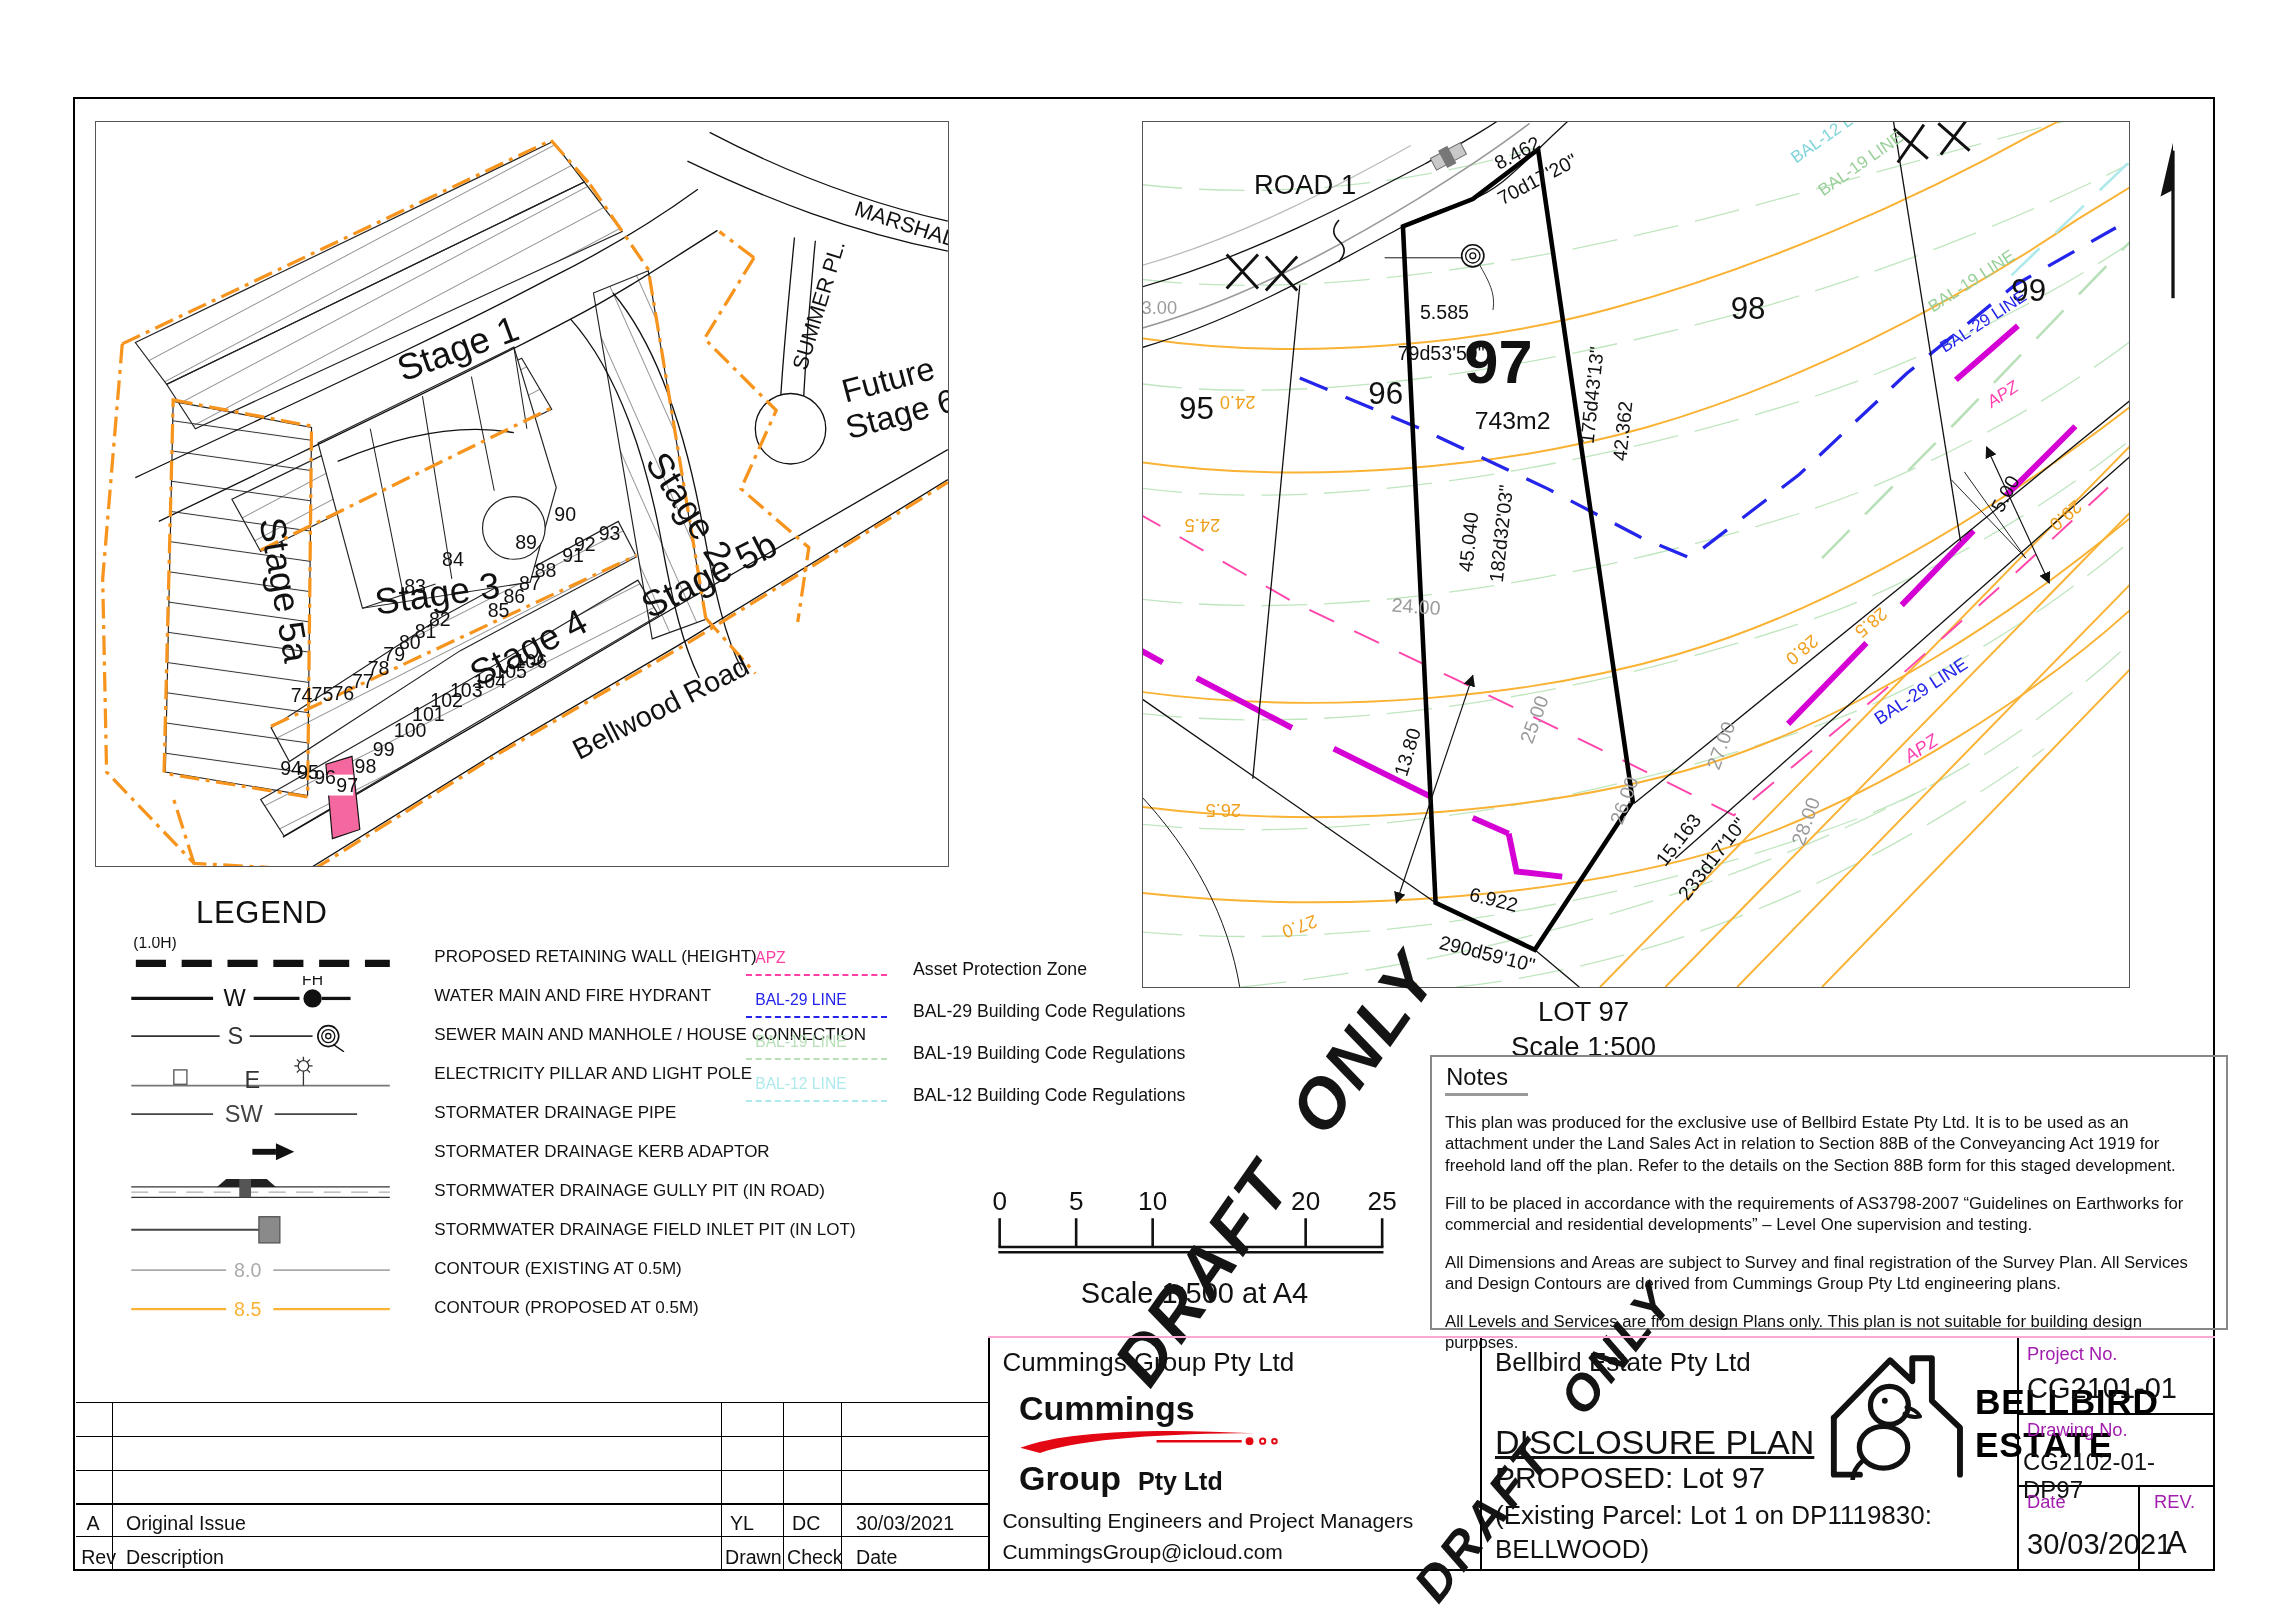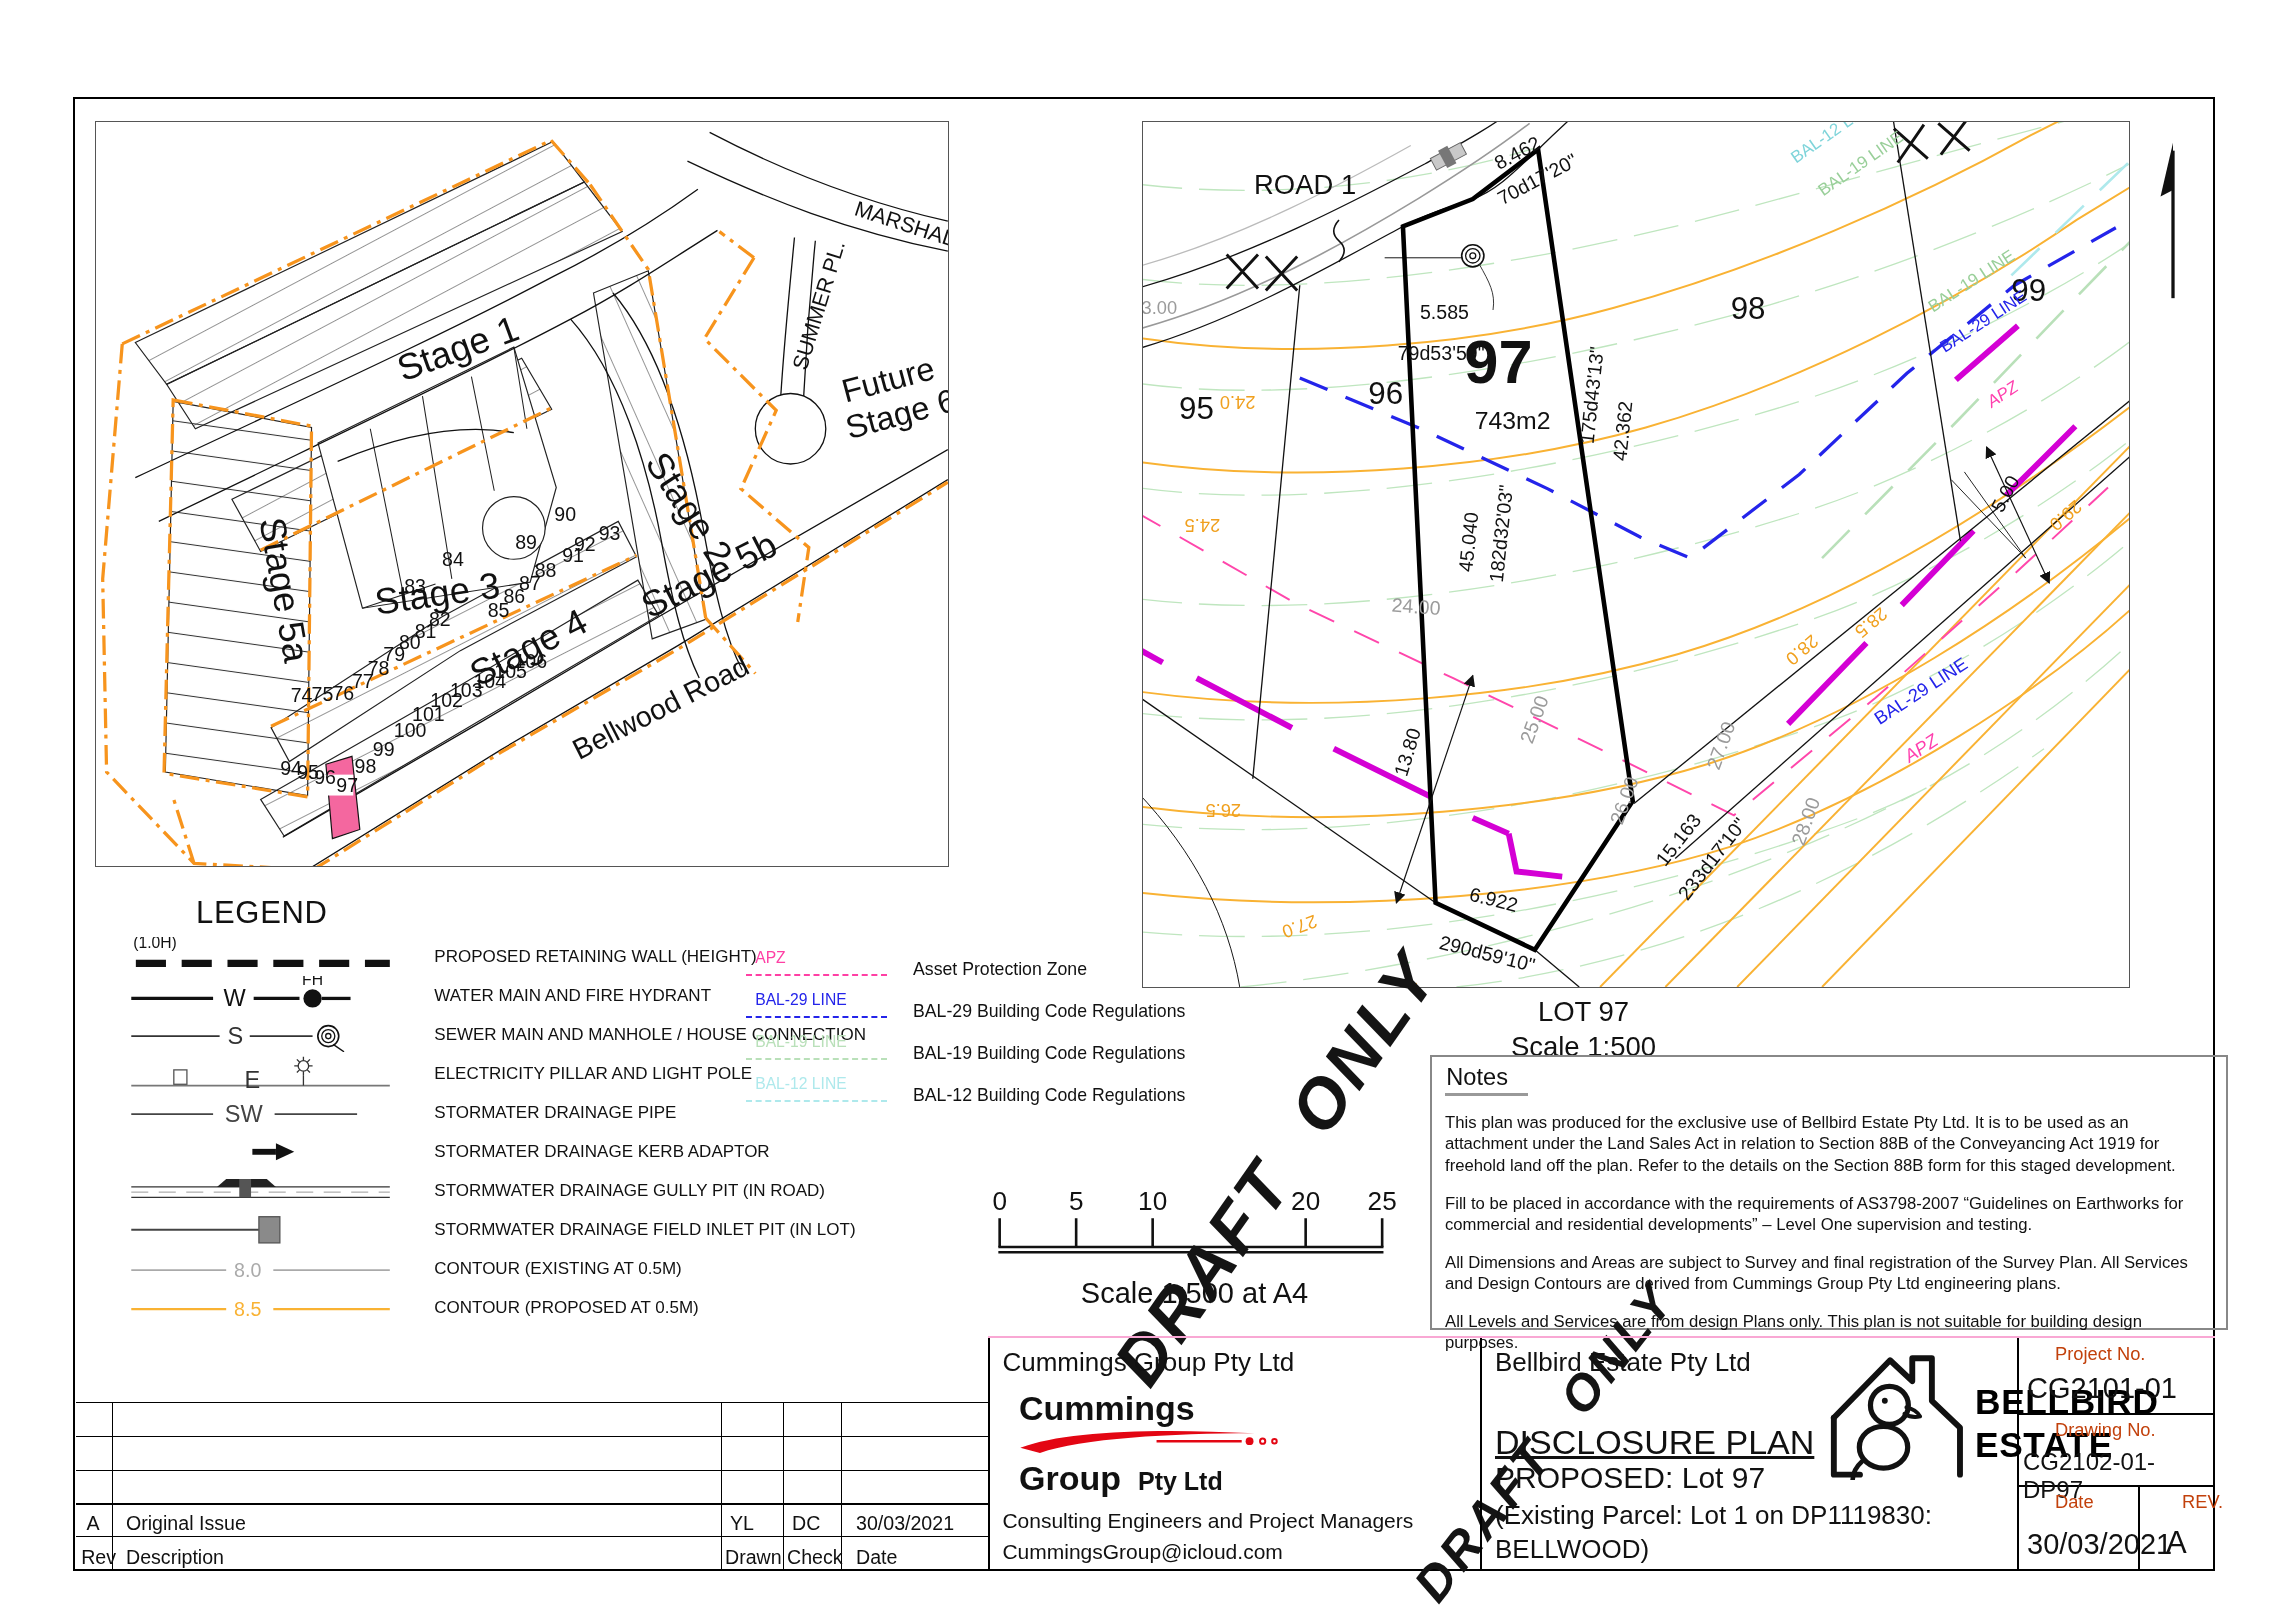--- a/index.html
+++ b/index.html
@@ -24,21 +24,21 @@
   .bal-desc{position:absolute;left:167px;top:10.5px;font-size:17.7px;white-space:nowrap;color:#111;}
   
   .notes-box{left:1430px;top:1055px;width:798px;height:275px;border:2px solid #888;box-sizing:border-box;
              padding:6.5px 13px 0 13px;}
   .notes-title{font-size:23.6px;display:inline-block;border-bottom:3.3px solid #999;padding:0 19.6px 2.6px 1.3px;}
   .notes-body p{font-size:16.7px;line-height:1.3;margin:15.7px 0 0 0;}
   
   .scalebar-caption{left:982px;top:1277px;width:425px;text-align:center;font-size:29px;}
   
   .tb-line{background:#000;}
-  .tb-label{font-size:18.3px;color:#c2410c;margin-left:28px;}
+  .tb-label{font-size:18.3px;color:#a21caf;}
   .tb-value{font-size:29px;}
   .wm{font-size:69px;font-weight:bold;font-style:italic;letter-spacing:3.9px;word-spacing:30px;
       color:#141414;white-space:nowrap;text-align:center;}
   .rev-text{font-size:19.6px;white-space:nowrap;}
 </style>
 </head>
 <body>
 
 <div class="page">
 

